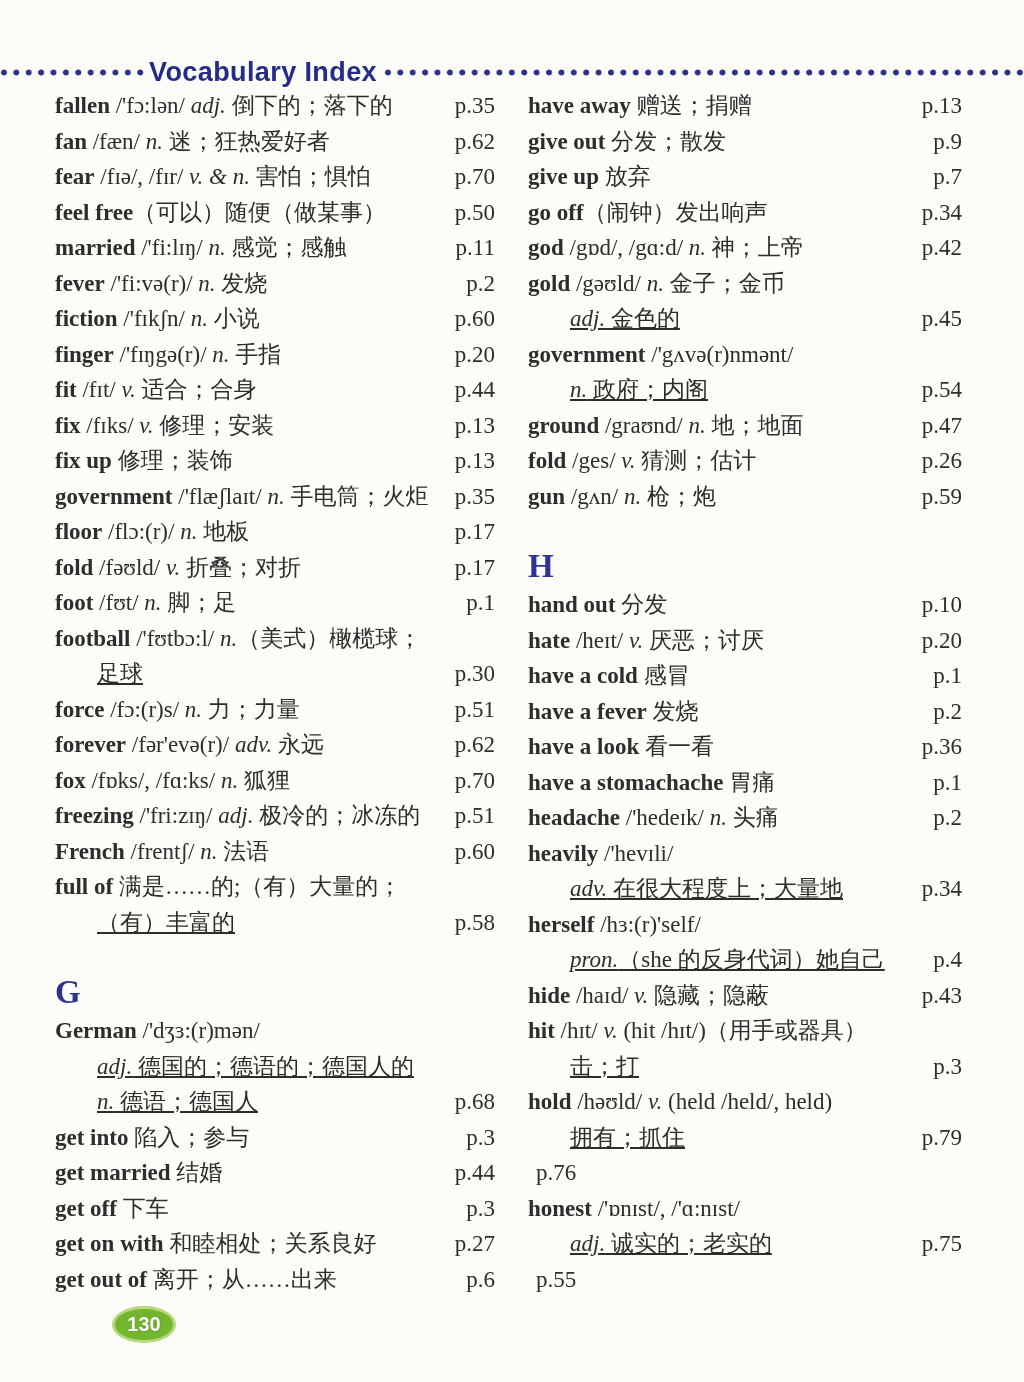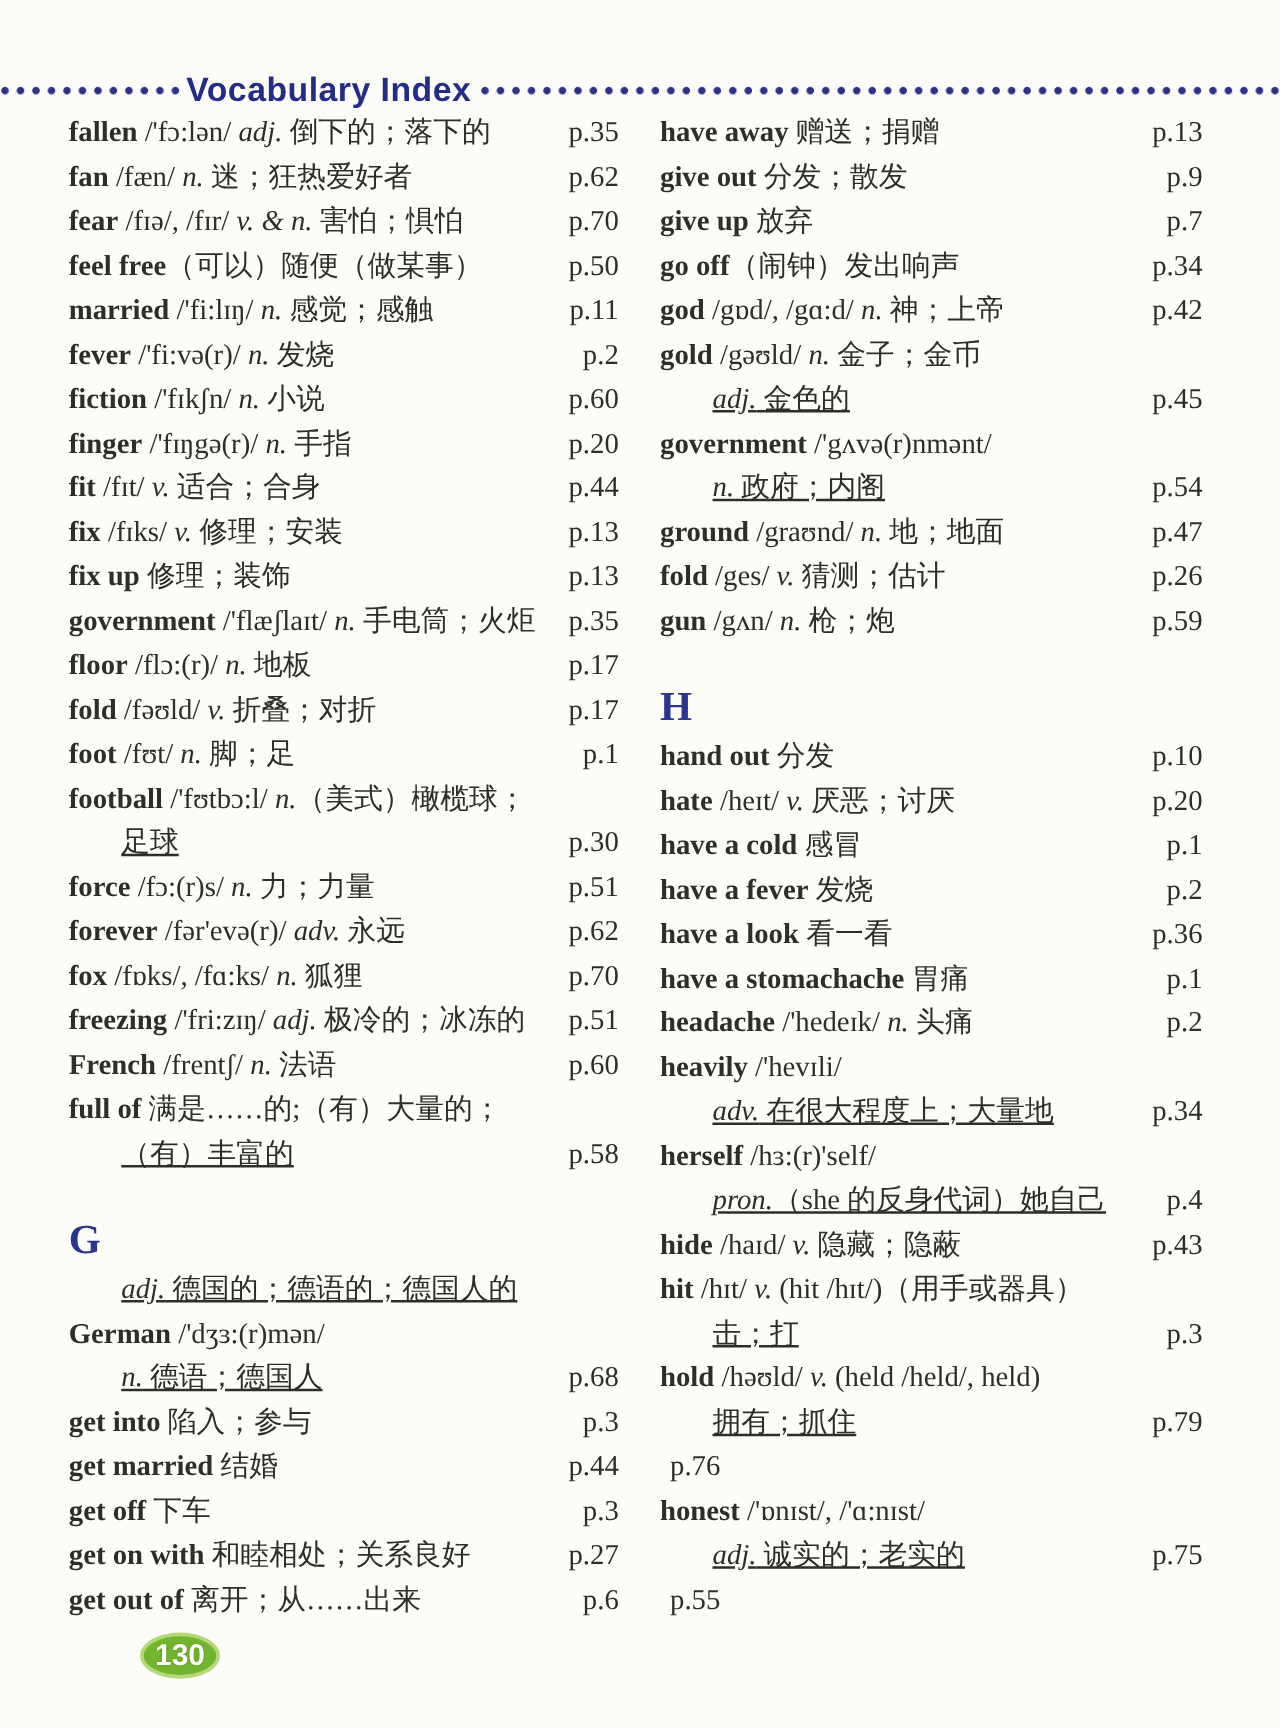--- a/index.html
+++ b/index.html
@@ -55,21 +55,21 @@
   }
   .page-badge {
     position: absolute; left: 112px; top: 1306px;
     width: 64px; height: 37px; box-sizing: border-box;
     background: #74b52f;
     border: 3px solid #b5d878;
     border-radius: 50%;
     display: flex; align-items: center; justify-content: center;
     color: #ffffff;
     font-family: "Liberation Sans", "DejaVu Sans", sans-serif;
-    font-weight: bold; font-size: 24px;
+    font-weight: bold; font-size: 20px;
     text-shadow: 0 0 2px rgba(60,110,10,0.5);
   }
 </style>
 </head>
 <body>
 
 <div class="header-row">
   <div class="dots dots-left"></div>
   <div class="page-title">Vocabulary Index</div>
   <div class="dots dots-right"></div>
@@ -164,25 +164,25 @@
       <span class="page-num">p.60</span>
     </div>
     <div class="row">
       <span class="segs"><span class="seg-b">full of</span><span class="seg-n"> 满是……的;（有）大量的；</span></span>
     </div>
     <div class="row cont">
       <span class="segs"><span class="seg-n">（有）丰富的</span></span>
       <span class="page-num">p.58</span>
     </div>
     <div class="section-row">G</div>
+    <div class="row">
+      <span class="segs"><span class="seg-b">German</span><span class="seg-n"> /'dʒɜ:(r)mən/</span></span>
+    </div>
     <div class="row cont">
       <span class="segs"><span class="seg-i">adj.</span><span class="seg-n"> 德国的；德语的；德国人的</span></span>
-    </div>
-    <div class="row">
-      <span class="segs"><span class="seg-b">German</span><span class="seg-n"> /'dʒɜ:(r)mən/</span></span>
     </div>
     <div class="row cont">
       <span class="segs"><span class="seg-i">n.</span><span class="seg-n"> 德语；德国人</span></span>
       <span class="page-num">p.68</span>
     </div>
     <div class="row">
       <span class="segs"><span class="seg-b">get into</span><span class="seg-n"> 陷入；参与</span></span>
       <span class="page-num">p.3</span>
     </div>
     <div class="row">

